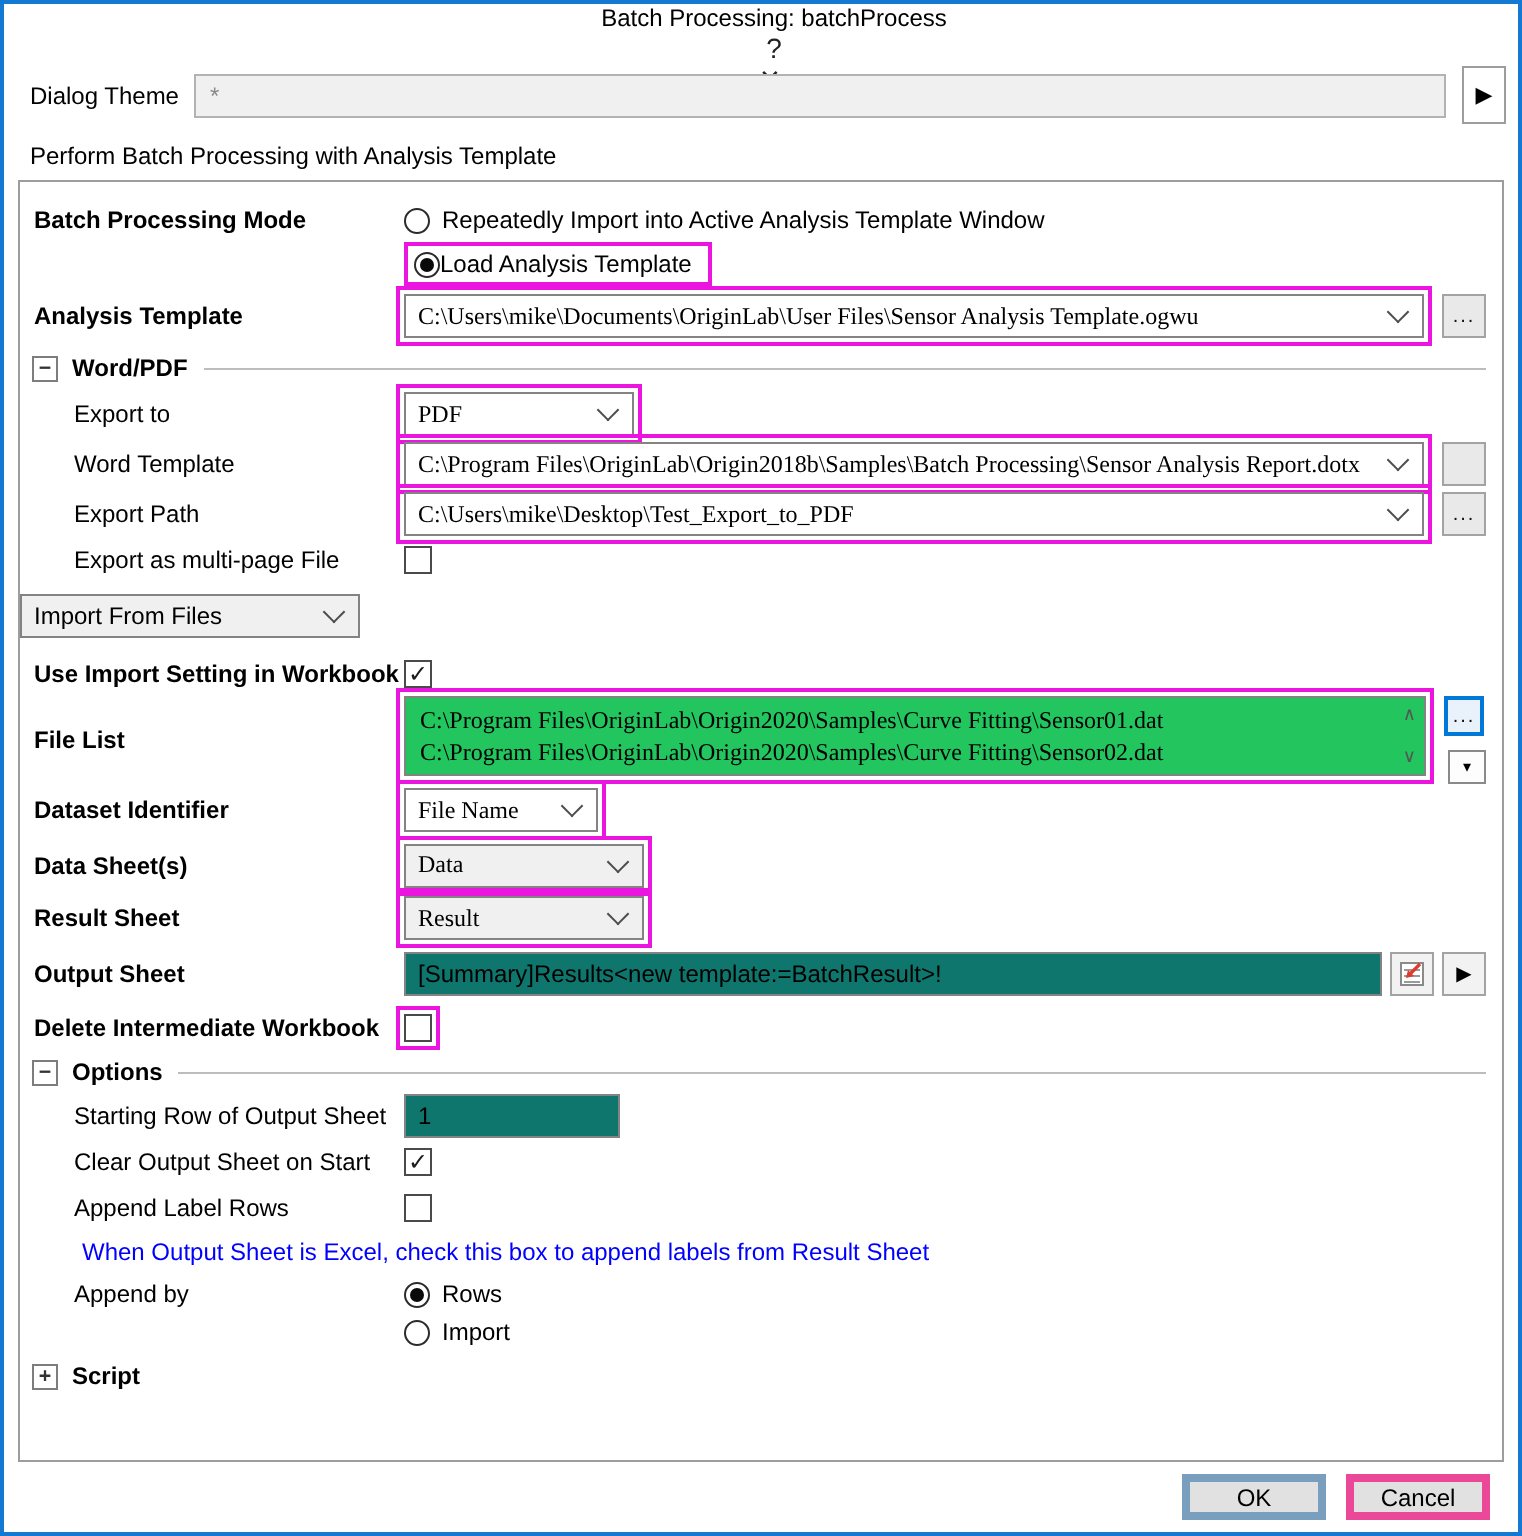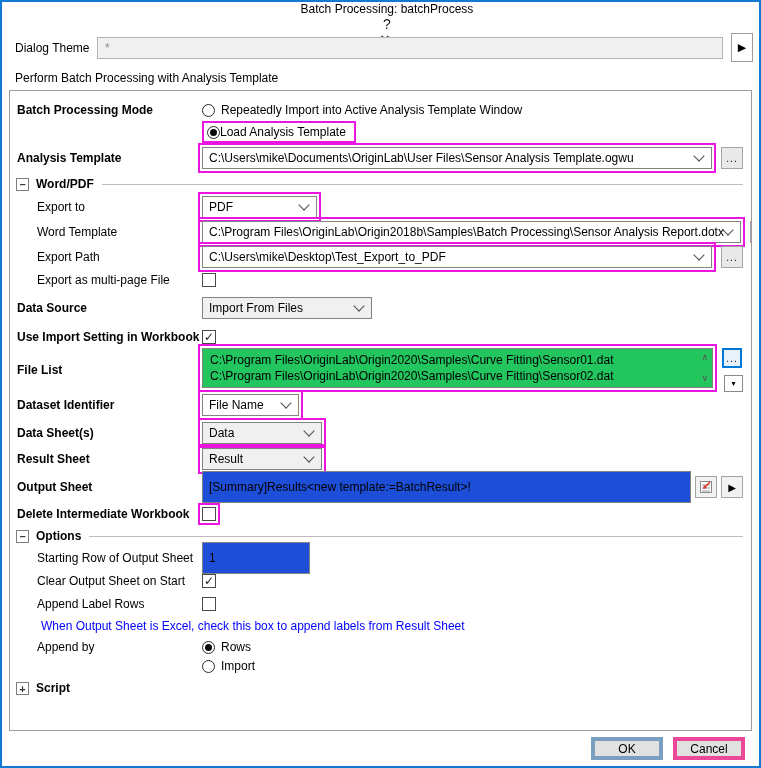--- a/index.html
+++ b/index.html
@@ -20,39 +20,39 @@
          box-sizing:border-box;padding:8px 5px 0 0;background:#fff;overflow:hidden;}
   .row{display:flex;align-items:center;}
   .lbl{width:192px;flex:none;font-weight:bold;padding-left:7px;box-sizing:border-box;}
   .lbl.sub{font-weight:normal;padding-left:27px;}
   .ctrl{display:flex;align-items:center;flex:1;min-width:0;}
   .combo{height:22px;border:1px solid #838383;background:#fff;display:flex;align-items:center;
          padding:0 8px 0 6px;box-sizing:border-box;}
   .combo.gray{background:#f0f0f0;}
   .chev{width:7px;height:7px;border-right:1.4px solid #4d4d4d;border-bottom:1.4px solid #4d4d4d;
         transform:rotate(45deg);margin-left:auto;margin-bottom:4px;flex:none;}
-  .hl{outline:2px solid #ea16df;outline-offset:2px;}
+  .hl{outline:2px solid #ea16df;outline-offset:2px;font-family:Liberation Serif, serif;}
   .hlbox{border:2px solid #ea16df;display:flex;align-items:center;padding:2px 8px 2px 3px;}
   .btn-sm{width:20px;height:20px;border:1px solid #a3a3a3;background:#e9e9e9;display:flex;align-items:center;
           justify-content:center;font-size:10px;letter-spacing:1px;flex:none;color:#111;}
   .radio{width:13px;height:13px;border:1px solid #2b2b2b;border-radius:50%;background:#fff;display:inline-flex;
          align-items:center;justify-content:center;flex:none;box-sizing:border-box;}
   .radio.sel::after{content:"";width:7px;height:7px;border-radius:50%;background:#0a0a0a;}
   .ropt{display:flex;align-items:center;}
   .ropt .rtext{margin-left:6px;}
   .cb{width:14px;height:14px;border:1px solid #4a4a4a;background:#fff;display:inline-flex;align-items:center;
       justify-content:center;font-size:12px;line-height:1;flex:none;box-sizing:border-box;color:#1a1a1a;}
   .sect{display:flex;align-items:center;font-weight:bold;}
   .exp{width:11px;height:11px;border:1px solid #7d7d7d;background:#fff;display:inline-flex;align-items:center;
        justify-content:center;font-size:10px;line-height:9px;margin:0 7px 0 6px;color:#333;flex:none;
        font-family:"DejaVu Sans Mono",monospace;}
   .sline{flex:1;height:1px;background:#bdbdbd;margin:0 3px 0 8px;}
   .note{color:#0000fe;padding-left:14px;}
   .note.ind{padding-left:31px;}
-  .textbox{height:32px;border:1px solid #838383;background:#1d4ed8;display:flex;align-items:center;
+  .textbox{height:22px;border:1px solid #838383;background:#0f766e;display:flex;align-items:center;
            padding:0 6px;box-sizing:border-box;}
   .filelist{position:relative;height:40px;border:1px solid #838383;background:#22c55e;box-sizing:border-box;
             padding:3px 22px 0 7px;flex:1;min-width:0;}
   .fline{height:16px;line-height:16px;white-space:nowrap;overflow:hidden;}
   .scrollglyph{position:absolute;right:4px;font-size:9px;color:#555;line-height:1;}
   .su{top:4px;} .sd{bottom:4px;}
   .flbtns{display:flex;flex-direction:column;margin-left:9px;height:44px;flex:none;align-items:flex-start;}
   .browse-focus{width:20px;height:20px;border:2px solid #0078d7;background:#e9f2fb;display:flex;align-items:center;
                 justify-content:center;font-size:10px;letter-spacing:1px;box-sizing:border-box;color:#111;}
   .split-btn{width:17px;height:15px;border:1px solid #8a8a8a;background:#fdfdfd;margin-top:auto;margin-left:2px;
@@ -171,21 +171,20 @@
     </div>
 
     <div class="row" style="height:22px;">
       <div class="lbl sub">Export as multi-page File</div>
       <div class="ctrl">
         <span class="cb"></span>
       </div>
     </div>
 
     <div class="row" style="height:34px;">
-      <div class="lbl">Data Source</div>
       <div class="ctrl">
         <div class="combo gray" style="width:170px;">
           <span>Import From Files</span>
           <span class="chev"></span>
         </div>
       </div>
     </div>
 
     <div class="row" style="height:24px;">
       <div class="lbl">Use Import Setting in Workbook</div>

